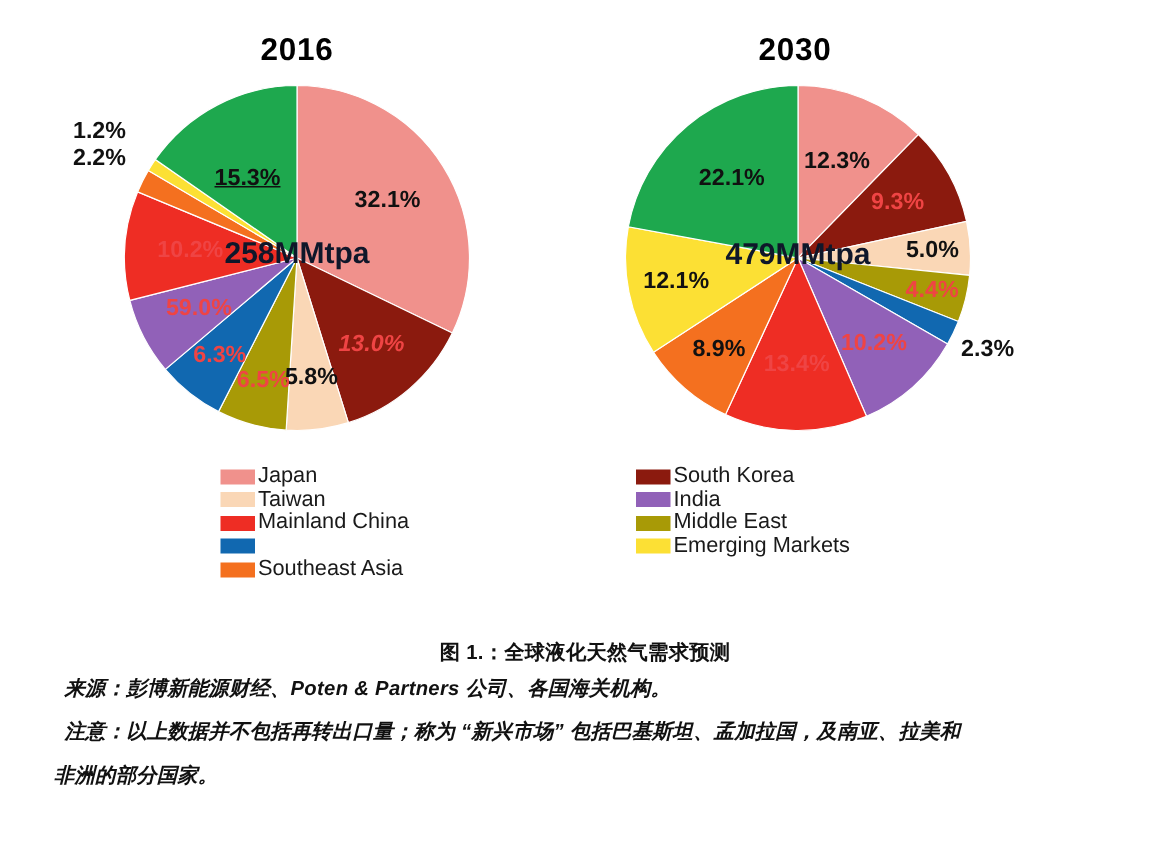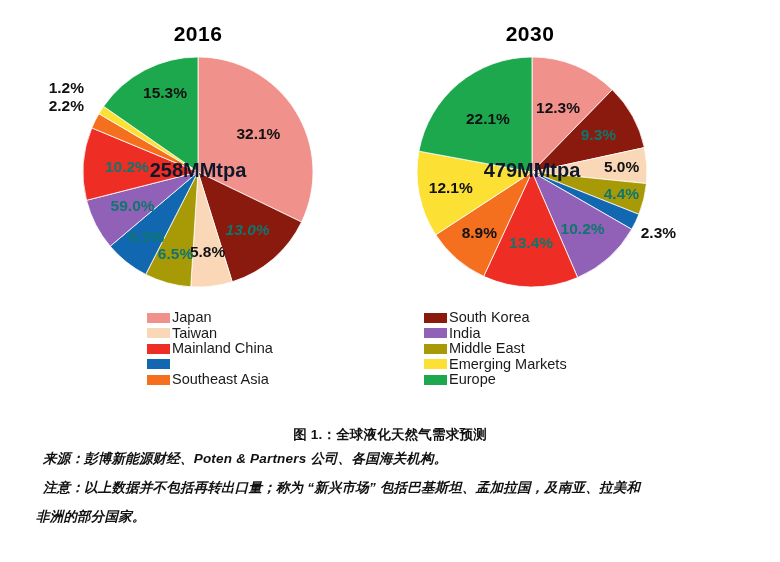--- a/index.html
+++ b/index.html
@@ -82,21 +82,21 @@
 
   .slice-label {
     position: absolute;
     font-size: 15.5px;
     font-weight: bold;
     white-space: nowrap;
     transform: translate(-50%, -50%);
     pointer-events: none;
   }
   .slice-label.dark  { color: #111111; font-weight: bold; }
-  .slice-label.light { color: #0f766e; }
+  .slice-label.light { color: #ef4444; }
 
   
   .legend {
     position: absolute;
     left: 0;
     top: 310px;
     width: 780px;
     height: 85px;
     padding-left: 36px;
   }
@@ -181,21 +181,21 @@
         <div id="labels-0">
             <div class="slice-label dark" style="left: 176.4px; top: 78.1px;">32.1%</div>
             <div class="slice-label light" style="left: 165.6px; top: 173.5px; font-style: italic;">13.0%</div>
             <div class="slice-label dark" style="left: 125.6px; top: 195.9px;">5.8%</div>
             <div class="slice-label light" style="left: 93.5px; top: 198.1px;">6.5%</div>
             <div class="slice-label light" style="left: 64.5px; top: 180.9px;">6.3%</div>
             <div class="slice-label light" style="left: 50.6px; top: 149.7px;">59.0%</div>
             <div class="slice-label light" style="left: 44.9px; top: 110.8px;">10.2%</div>
             <div class="slice-label dark" style="left: -15.7px; top: 50.3px;">2.2%</div>
             <div class="slice-label dark" style="left: -15.7px; top: 31.6px; text-align: right;">1.2%</div>
-            <div class="slice-label dark" style="left: 83px; top: 37px;">15.3%</div>
+            <div class="slice-label dark" style="left: 83px; top: 63px; text-decoration: underline;">15.3%</div>
           </div>
       </div>
     </div>
 
     <div class="pie-panel right">
       <div class="pie-title">2030</div>
       <div class="pie-wrap">
         <svg class="pie-svg" viewBox="0 0 232 232">
           <g id="slices-1">
               <path d="M 116 116 L 116.00 1.00 A 115 115 0 0 1 196.29 33.67 Z" fill="#F0918C" stroke="#ffffff" stroke-width="0.8"></path>
@@ -260,24 +260,20 @@
           <span class="legend-text">India</span>
         </div>
         <div class="legend-item">
           <span class="legend-swatch" style="background: rgb(168, 154, 6);"></span>
           <span class="legend-text">Middle East</span>
         </div>
         <div class="legend-item">
           <span class="legend-swatch" style="background: rgb(252, 224, 52);"></span>
           <span class="legend-text">Emerging Markets</span>
         </div>
-        <div class="legend-item">
-          <span class="legend-swatch" style="background: rgb(30, 168, 78);"></span>
-          <span class="legend-text">Europe</span>
-        </div>
       </div>
   </div>
 
   <div class="caption-block">
     <div class="fig-caption">图 1.：全球液化天然气需求预测</div>
     <div class="note-line">来源：彭博新能源财经、Poten &amp; Partners 公司、各国海关机构。</div>
     <div class="note-line">注意：以上数据并不包括再转出口量；称为 “新兴市场” 包括巴基斯坦、孟加拉国，及南亚、拉美和</div>
     <div class="note-line cont">非洲的部分国家。</div>
   </div>
 

